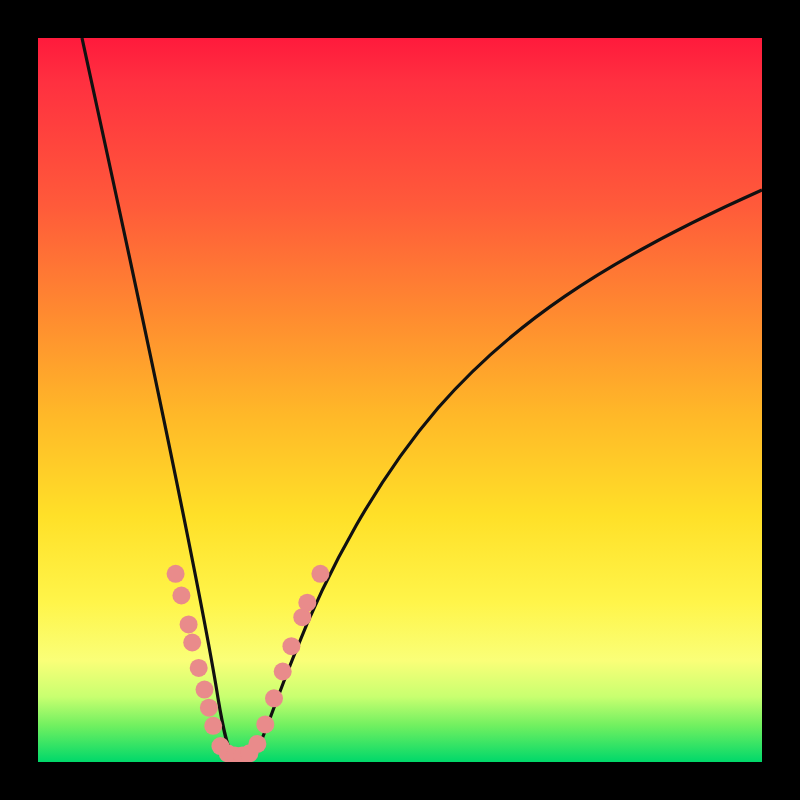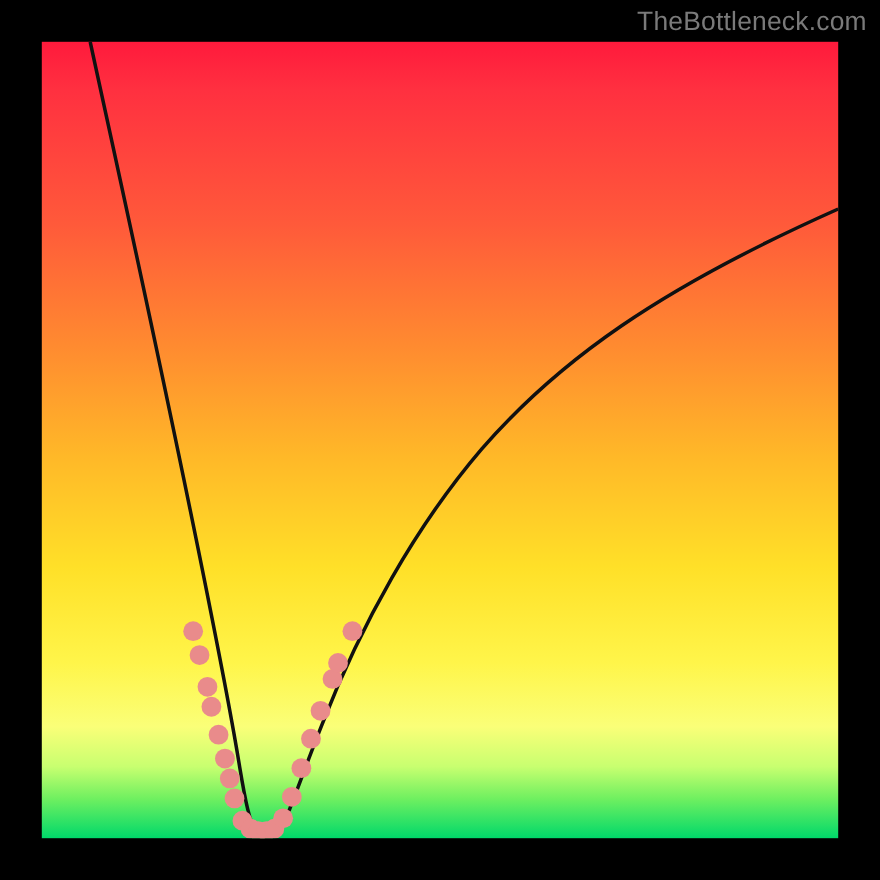--- a/index.html
+++ b/index.html
@@ -95,14 +95,13 @@
           <circle cx="244.7" cy="633.5" r="9" fill="#e98b8b" stroke="#d97878" stroke-width="0"></circle>
           <circle cx="253.4" cy="608.2" r="9" fill="#e98b8b" stroke="#d97878" stroke-width="0"></circle>
           <circle cx="264.3" cy="579.2" r="9" fill="#e98b8b" stroke="#d97878" stroke-width="0"></circle>
           <circle cx="269.3" cy="564.7" r="9" fill="#e98b8b" stroke="#d97878" stroke-width="0"></circle>
           <circle cx="282.4" cy="535.8" r="9" fill="#e98b8b" stroke="#d97878" stroke-width="0"></circle>
         </g>
     </svg>
 
   </div>
 
-  <div class="watermark">TheBottleneck.com</div>
 </div>
 
 </body></html>

